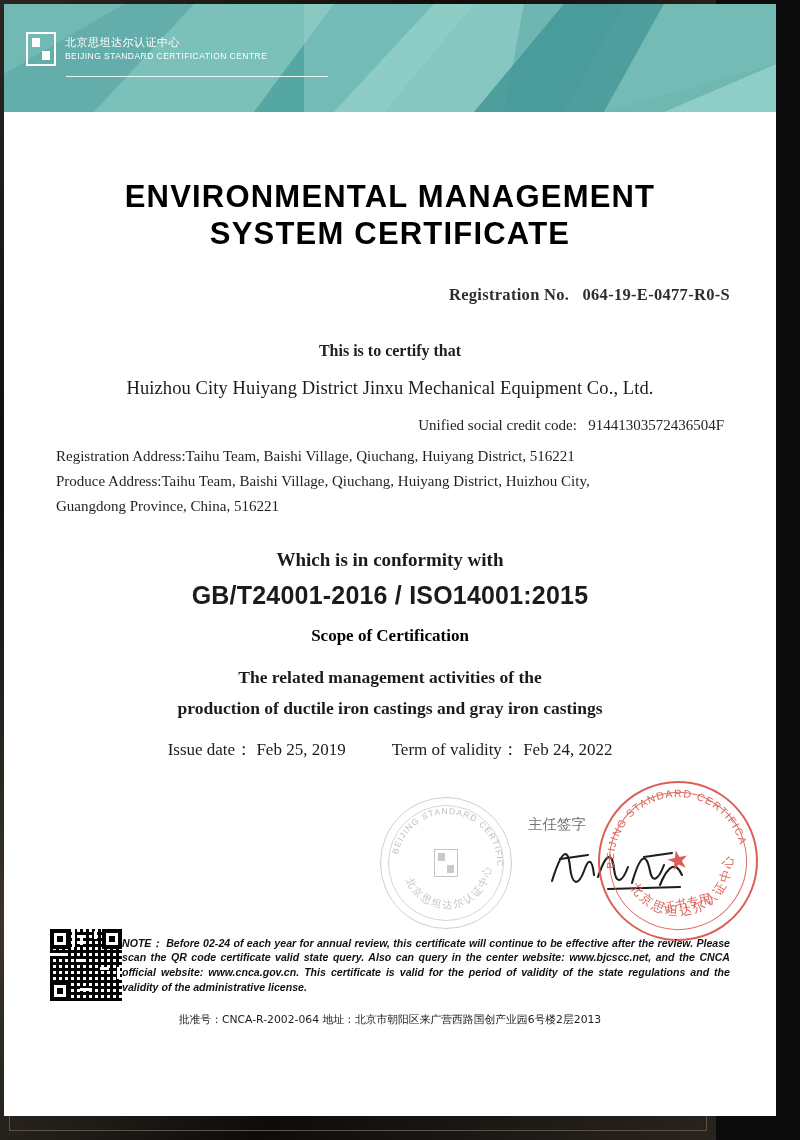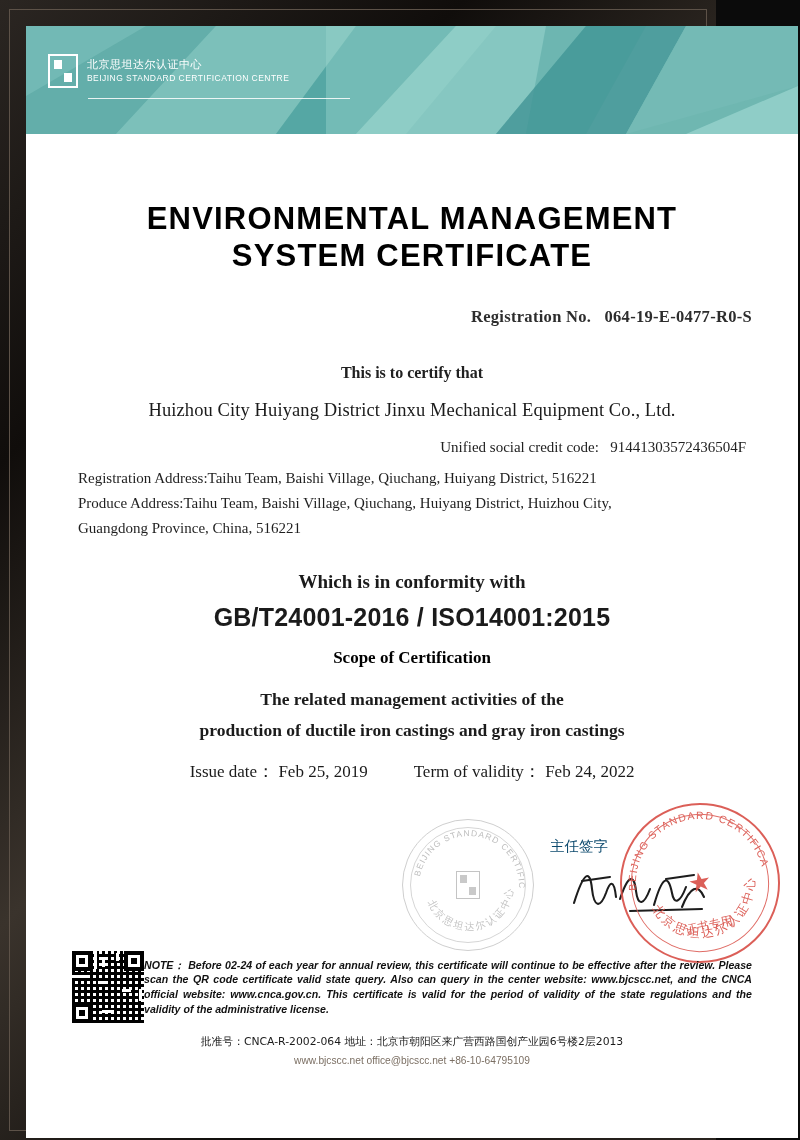--- a/index.html
+++ b/index.html
@@ -8,21 +8,21 @@
     width: 800px; height: 1140px;
     background: #0b0b0b;
     font-family: "Liberation Serif", serif;
   }
 
   
   .frame {
     position: relative;
     width: 716px; height: 1140px;
     background: linear-gradient(135deg, #2b2622 0%, #100d0b 25%, #3a332c 50%, #0e0c0a 75%, #2a241f 100%);
-    padding: 26px;
+    padding: 4px;
   }
   .frame-inner-bevel {
     position: absolute;
     inset: 9px;
     border: 1px solid #5d5248;
     pointer-events: none;
   }
   .page {
     position: relative;
     width: 772px; height: 1112px;
@@ -202,21 +202,21 @@
     content:""; position:absolute; left:3px; top:3px; width:7px; height:8px; background:#c9c9c9;
   }
   .emboss-mark:after {
     content:""; position:absolute; right:3px; bottom:3px; width:7px; height:8px; background:#c9c9c9;
   }
   .sig-label {
     position: absolute;
     left: 478px; top: 36px;
     font-family: Liberation Sans, sans-serif;
     font-size: 14.5px;
-    color: #0c4a6e;
+    color: #737373;
   }
   .sig-script {
     position: absolute;
     left: 498px; top: 58px;
     width: 150px; height: 62px;
     color: #1d1d1d;
   }
   .red-seal {
     position: absolute;
     left: 548px; top: 2px;
@@ -447,17 +447,16 @@
           <div class="wht" style="left:50px;top:38px;width:9px;height:3px;"></div>
           <div class="wht" style="left:30px;bottom:10px;width:12px;height:3px;"></div>
           <div class="wht" style="right:2px;bottom:22px;width:3px;height:12px;"></div>
         </div>
         <div class="note">
           <span class="lead">NOTE：</span>
           <span>Before 02-24 of each year for annual review, this certificate will continue to be effective after the review. Please scan the QR code certificate valid state query. Also can query in the center website: www.bjcscc.net, and the CNCA official website: www.cnca.gov.cn. This certificate is valid for the period of validity of the state regulations and the validity of the administrative license.</span>
         </div>
       </div>
       <div class="approval">批准号：CNCA-R-2002-064  地址：北京市朝阳区来广营西路国创产业园6号楼2层2013</div>
-      <div class="weblinks">www.bjcscc.net  office@bjcscc.net  +86-10-64795109</div>
     </div>
 
   </div>
 </div>
 
 </body></html>

